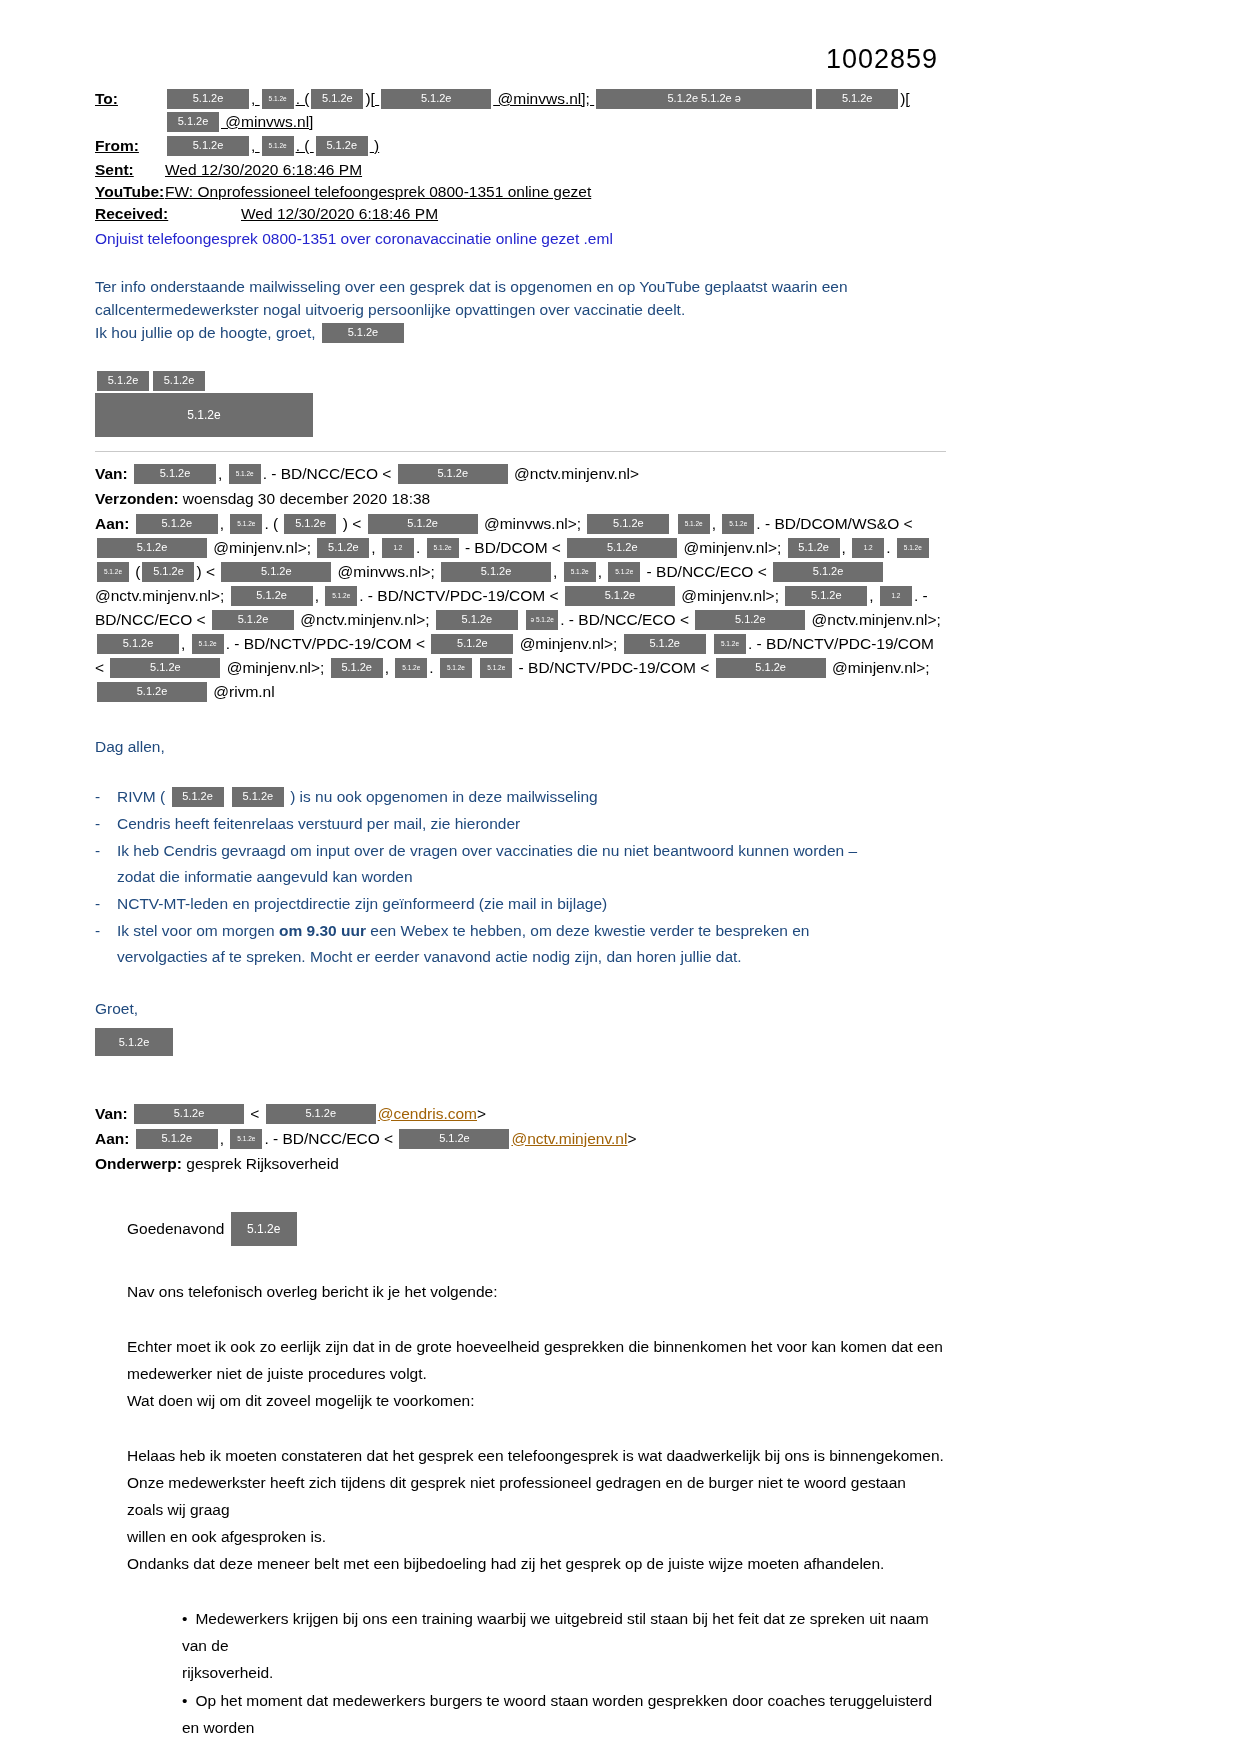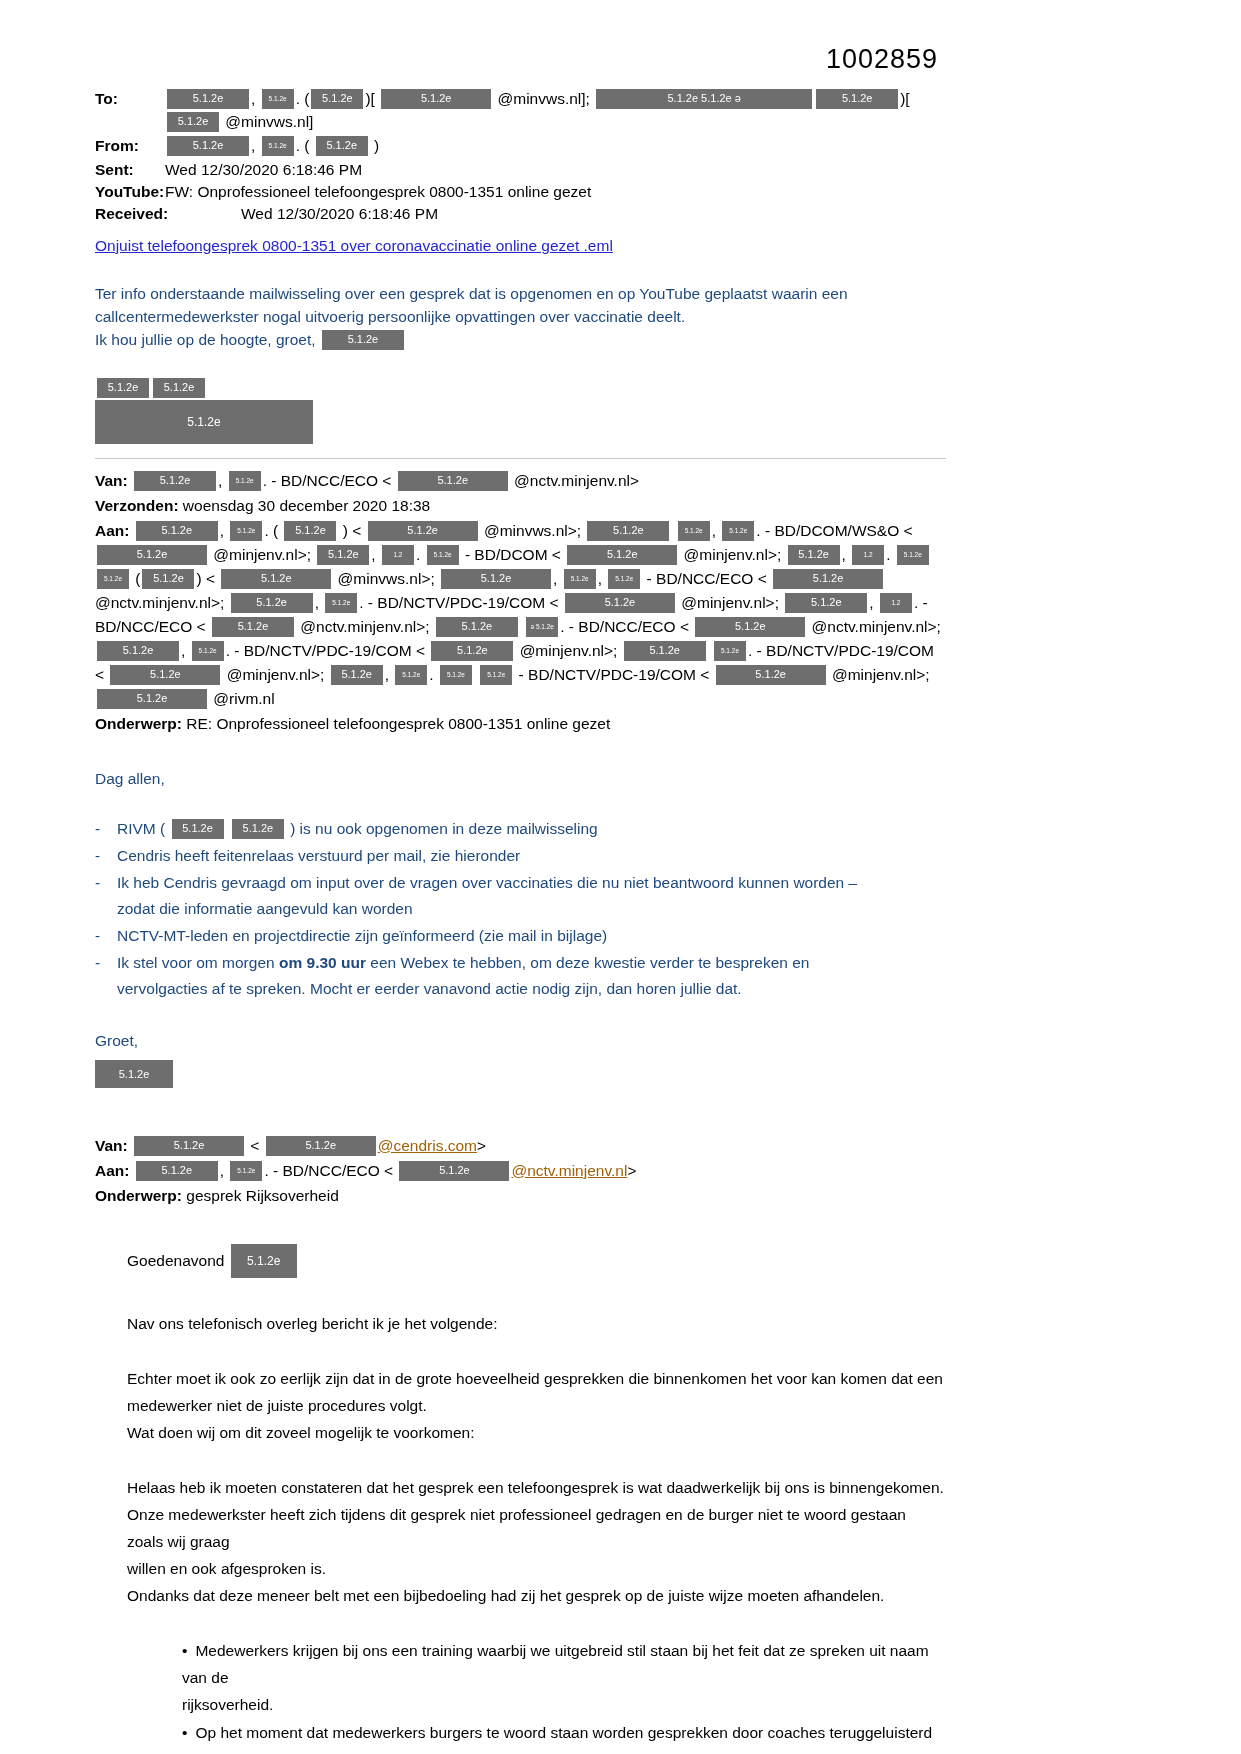--- a/index.html
+++ b/index.html
@@ -7,25 +7,25 @@
     width:1241px;min-height:1754px;
     font-family:"Liberation Sans","DejaVu Sans",sans-serif;
     color:#000;position:relative;
   }
   .page{position:relative;width:1024px;min-height:1754px;overflow:hidden;}
   .doc-number{position:absolute;top:44px;right:86px;font-size:27px;letter-spacing:1px;color:#000;}
   .content{padding:88px 78px 40px 95px;font-size:15.5px;}
 
   
   .mail-header{line-height:21px;}
-  .hrow{display:flex;margin-bottom:1px;}
+  .hrow{display:flex;margin-bottom:1px;text-decoration:underline;}
   .hlabel{font-weight:bold;width:70px;flex:0 0 70px;}
   .hvalue{flex:1;}
   .hvalue.indent{padding-left:76px;}
-  .eml-link{color:#2525cf;text-decoration:underline;cursor:pointer;display:inline-block;margin-top:10px;}
+  .eml-link{color:#2525cf;cursor:pointer;display:inline-block;margin-top:3px;}
 
   
   .seg-b{font-weight:bold;}
   .seg-l{color:#a16207;text-decoration:underline;cursor:pointer;}
   .seg-r{
     display:inline-block;background:#6e6e6e;color:#fff;text-align:center;
     vertical-align:middle;font-size:11px;line-height:19px;height:20px;
     padding:0 4px;margin:0 2px 2px 2px;white-space:nowrap;
   }
   .r-xs{font-size:6.5px;min-width:24px;}
@@ -119,21 +119,20 @@
       <div><span class="seg-r r-sm">5.1.2e</span><span class="seg-r r-sm">5.1.2e</span></div>
       <div class="r-block">5.1.2e</div>
     </div>
 
     <hr class="divider">
 
     <div class="quoted-header">
       <div class="qrow"><span class="seg-b">Van: </span><span class="seg-r r-md">5.1.2e</span><span class="seg-t">, </span><span class="seg-r r-xs">5.1.2e</span><span class="seg-t">. - BD/NCC/ECO &lt; </span><span class="seg-r r-lg">5.1.2e</span><span class="seg-t"> @nctv.minjenv.nl&gt;</span></div>
       <div class="qrow"><span class="seg-b">Verzonden: </span><span class="seg-t">woensdag 30 december 2020 18:38</span></div>
       <div class="qrow"><span class="seg-b">Aan: </span><span class="seg-r r-md">5.1.2e</span><span class="seg-t">, </span><span class="seg-r r-xs">5.1.2e</span><span class="seg-t">. ( </span><span class="seg-r r-sm">5.1.2e</span><span class="seg-t"> ) &lt; </span><span class="seg-r r-lg">5.1.2e</span><span class="seg-t"> @minvws.nl&gt;; </span><span class="seg-r r-md">5.1.2e</span><span class="seg-t"> </span><span class="seg-r r-xs">5.1.2e</span><span class="seg-t">, </span><span class="seg-r r-xs">5.1.2e</span><span class="seg-t">. - BD/DCOM/WS&amp;O &lt; </span><span class="seg-r r-lg">5.1.2e</span><span class="seg-t"> @minjenv.nl&gt;; </span><span class="seg-r r-sm">5.1.2e</span><span class="seg-t">, </span><span class="seg-r r-xs">1.2</span><span class="seg-t">. </span><span class="seg-r r-xs">5.1.2e</span><span class="seg-t"> - BD/DCOM &lt; </span><span class="seg-r r-lg">5.1.2e</span><span class="seg-t"> @minjenv.nl&gt;; </span><span class="seg-r r-sm">5.1.2e</span><span class="seg-t">, </span><span class="seg-r r-xs">1.2</span><span class="seg-t">. </span><span class="seg-r r-xs">5.1.2e</span><span class="seg-r r-xs">5.1.2e</span><span class="seg-t"> (</span><span class="seg-r r-sm">5.1.2e</span><span class="seg-t">) &lt; </span><span class="seg-r r-lg">5.1.2e</span><span class="seg-t"> @minvws.nl&gt;; </span><span class="seg-r r-lg">5.1.2e</span><span class="seg-t">, </span><span class="seg-r r-xs">5.1.2e</span><span class="seg-t">, </span><span class="seg-r r-xs">5.1.2e</span><span class="seg-t"> - BD/NCC/ECO &lt; </span><span class="seg-r r-lg">5.1.2e</span><span class="seg-t"> @nctv.minjenv.nl&gt;; </span><span class="seg-r r-md">5.1.2e</span><span class="seg-t">, </span><span class="seg-r r-xs">5.1.2e</span><span class="seg-t">. - BD/NCTV/PDC-19/COM &lt; </span><span class="seg-r r-lg">5.1.2e</span><span class="seg-t"> @minjenv.nl&gt;; </span><span class="seg-r r-md">5.1.2e</span><span class="seg-t">, </span><span class="seg-r r-xs">1.2</span><span class="seg-t">. - </span><span class="seg-t">BD/NCC/ECO &lt; </span><span class="seg-r r-md">5.1.2e</span><span class="seg-t"> @nctv.minjenv.nl&gt;; </span><span class="seg-r r-md">5.1.2e</span><span class="seg-t"> </span><span class="seg-r r-xs">ə 5.1.2e</span><span class="seg-t">. - BD/NCC/ECO &lt; </span><span class="seg-r r-lg">5.1.2e</span><span class="seg-t"> @nctv.minjenv.nl&gt;; </span><span class="seg-r r-md">5.1.2e</span><span class="seg-t">, </span><span class="seg-r r-xs">5.1.2e</span><span class="seg-t">. - </span><span class="seg-t">BD/NCTV/PDC-19/COM &lt; </span><span class="seg-r r-md">5.1.2e</span><span class="seg-t"> @minjenv.nl&gt;; </span><span class="seg-r r-md">5.1.2e</span><span class="seg-t"> </span><span class="seg-r r-xs">5.1.2e</span><span class="seg-t">. - BD/NCTV/PDC-19/COM &lt; </span><span class="seg-r r-lg">5.1.2e</span><span class="seg-t"> @minjenv.nl&gt;; </span><span class="seg-r r-sm">5.1.2e</span><span class="seg-t">, </span><span class="seg-r r-xs">5.1.2e</span><span class="seg-t">. </span><span class="seg-r r-xs">5.1.2e</span><span class="seg-t"> </span><span class="seg-r r-xs">5.1.2e</span><span class="seg-t"> - BD/NCTV/PDC-19/COM &lt; </span><span class="seg-r r-lg">5.1.2e</span><span class="seg-t"> @minjenv.nl&gt;; </span><span class="seg-r r-lg">5.1.2e</span><span class="seg-t"> @rivm.nl</span></div>
-      <div class="qrow"><span class="seg-b">Onderwerp: </span><span class="seg-t">RE: Onprofessioneel telefoongesprek 0800-1351 online gezet</span></div>
     </div>
 
     <div class="body1 blue">
       <div class="greeting">Dag allen,</div>
       <div class="dash-list">
         <div class="d-item">
           <span class="d-marker">-</span>
           <span class="d-text"><span class="seg-t">RIVM ( </span><span class="seg-r r-sm">5.1.2e</span><span class="seg-t"> </span><span class="seg-r r-sm">5.1.2e</span><span class="seg-t"> ) is nu ook opgenomen in deze mailwisseling</span></span>
         </div>
         <div class="d-item">

